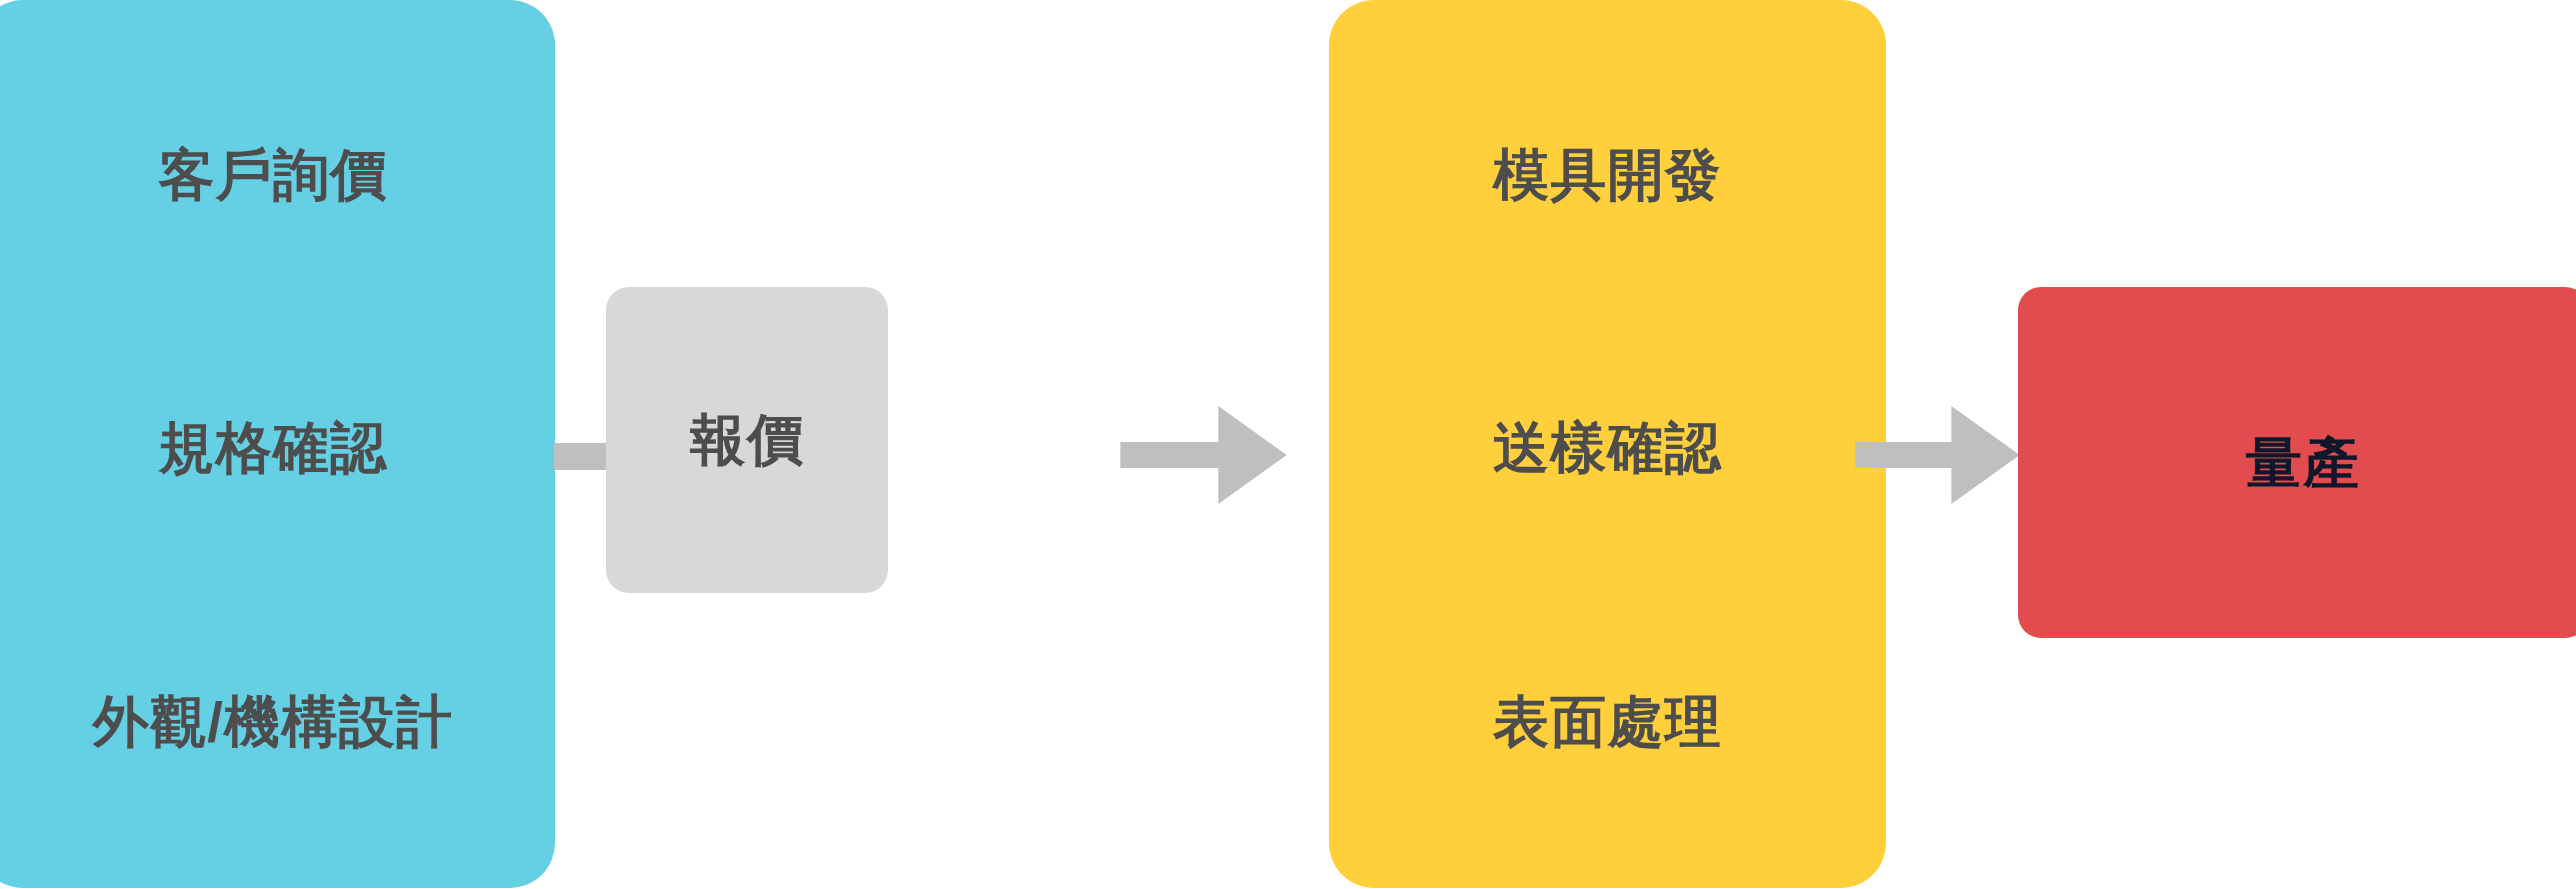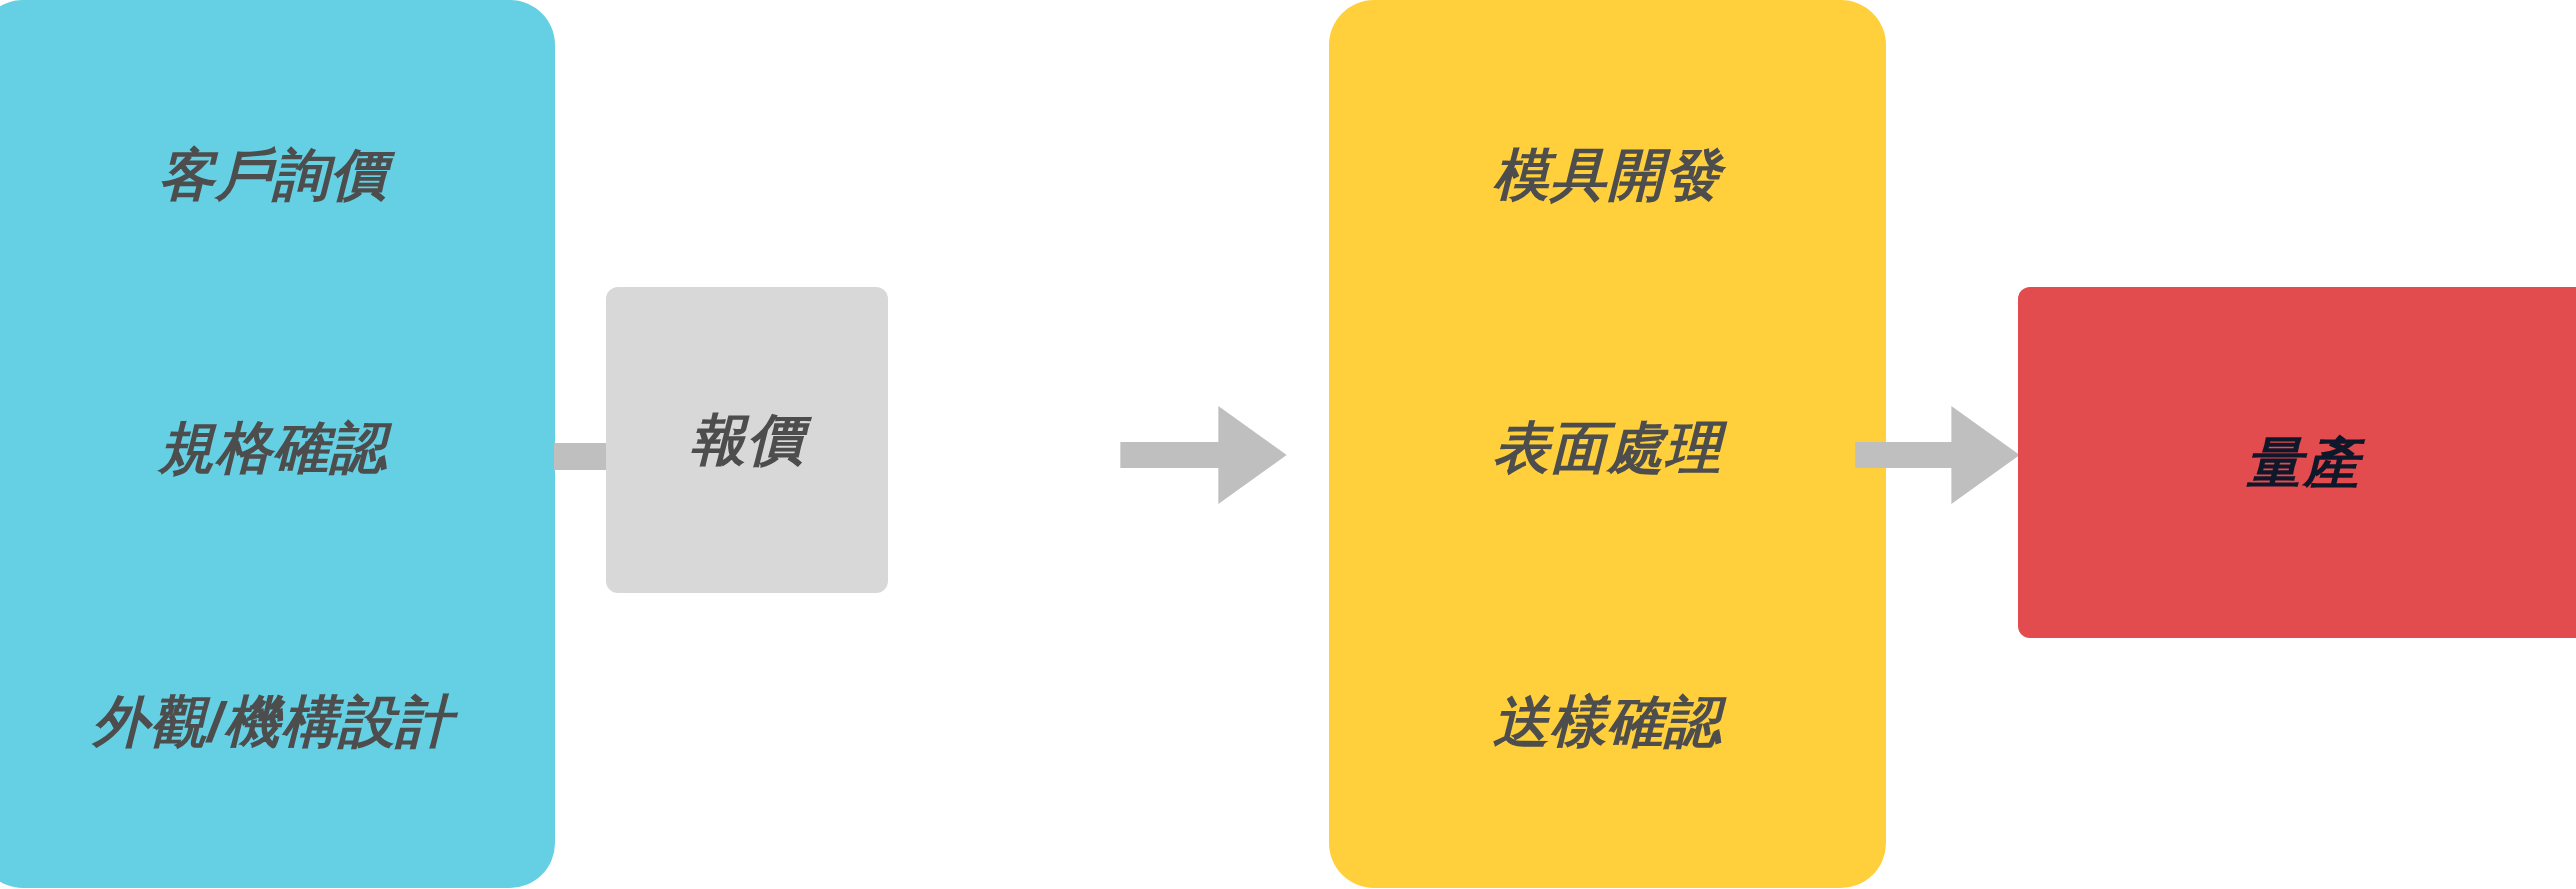--- a/index.html
+++ b/index.html
@@ -10,21 +10,20 @@
   }
   body {
     font-family: "Liberation Sans", "DejaVu Sans", sans-serif;
   }
   #canvas {
     position: relative;
     width: 2576px;
     height: 890px;
     background: #ffffff;
     overflow: hidden;
-    font-style: italic;
   }
 
   
   .stage-box {
     position: absolute;
     box-sizing: border-box;
     display: flex;
     flex-direction: column;
     align-items: center;
     justify-content: center;
@@ -67,21 +66,21 @@
     justify-content: space-around;
     padding: 38px 0 30px 0;
     margin-left: 31px;
   }
   #box-tooling .stage-item {
     color: #4d4d4d;
   }
 
   
   .single-box {
-    border-radius: 12px;
+    border-radius: 23px;
   }
   .single-box .stage-item {
     font-size: 56px;
     font-weight: bold;
     letter-spacing: 1.3px;
     line-height: 1.1;
     white-space: nowrap;
   }
 
   #box-quotation {
@@ -154,22 +153,22 @@
   </div>
 
   <div class="arrow" id="arrow-quotation-tooling">
     <svg width="167" height="98" viewBox="0 0 258 152" xmlns="http://www.w3.org/2000/svg">
       <polygon points="0,56 152,56 152,0 258,76 152,152 152,96 0,96" fill="#bfbfbf"></polygon>
     </svg>
   </div>
 
   <div class="stage-box column-box" id="box-tooling">
     <div class="stage-item">模具開發</div>
+    <div class="stage-item">送樣確認</div>
     <div class="stage-item">表面處理</div>
-    <div class="stage-item">送樣確認</div>
   </div>
 
   <div class="arrow" id="arrow-tooling-massproduction">
     <svg width="165" height="98" viewBox="0 0 255 152" xmlns="http://www.w3.org/2000/svg">
       <polygon points="0,56 149,56 149,0 255,76 149,152 149,96 0,96" fill="#bfbfbf"></polygon>
     </svg>
   </div>
 
   <div class="stage-box single-box" id="box-massproduction">
     <div class="stage-item">量產</div>

